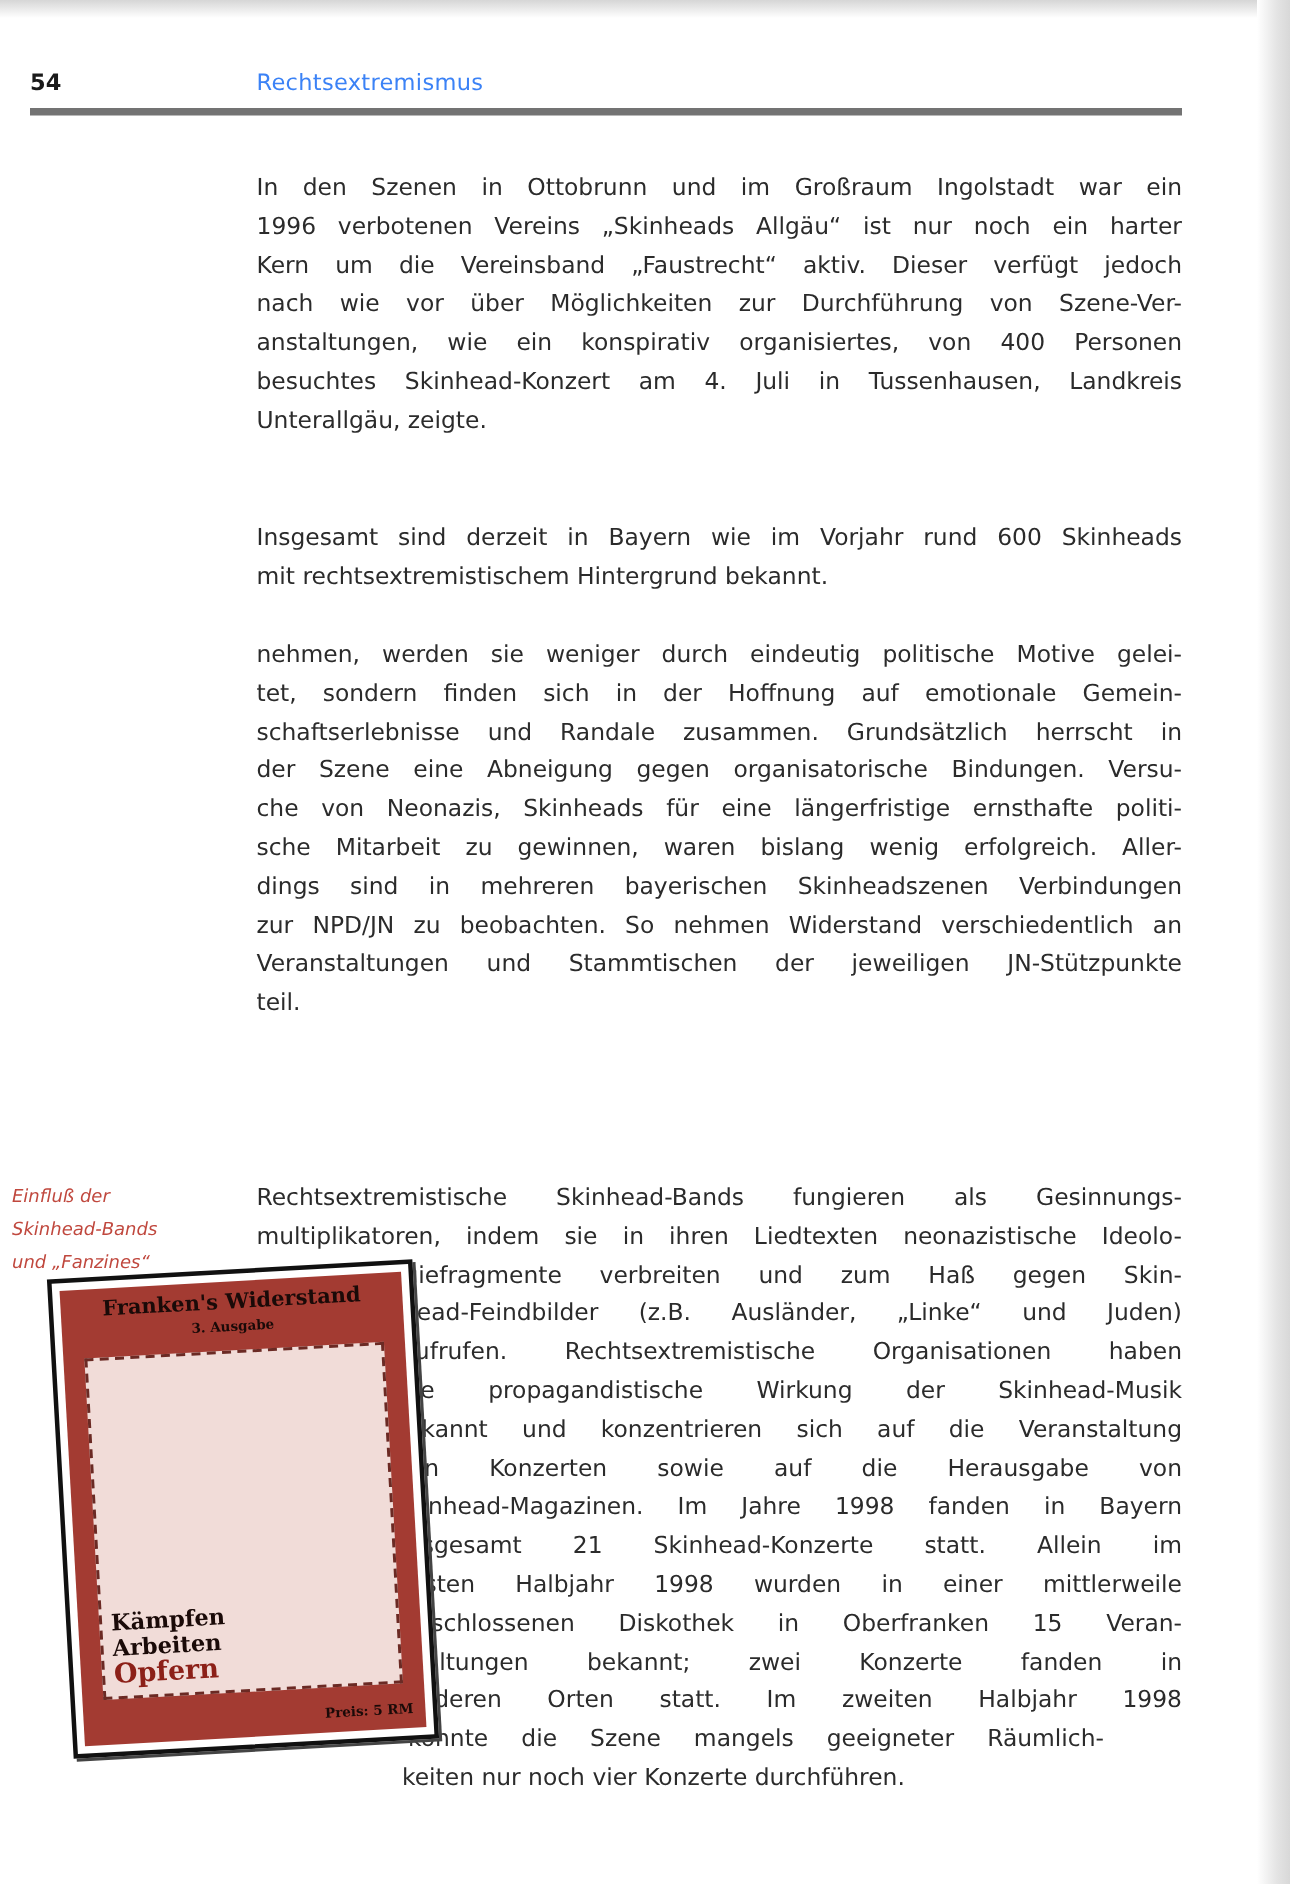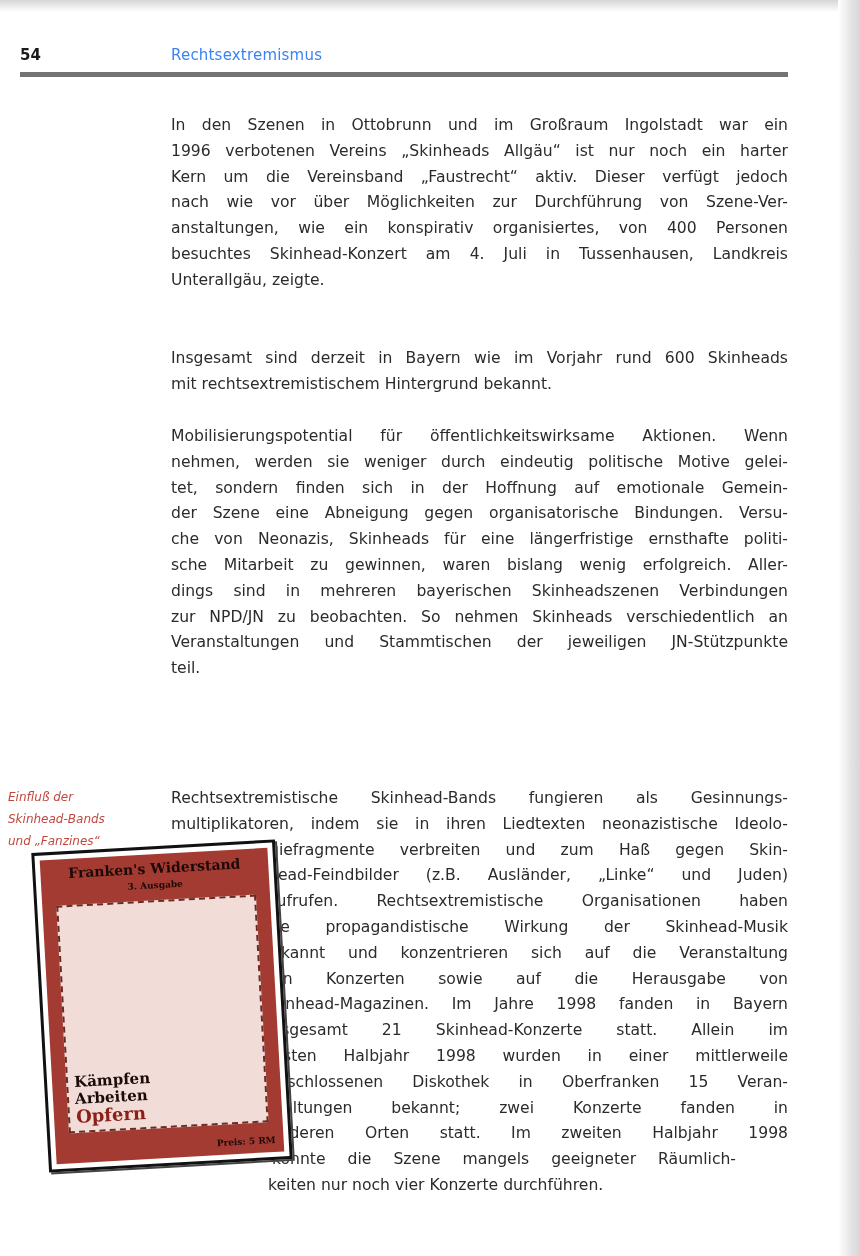--- a/index.html
+++ b/index.html
@@ -170,28 +170,28 @@
   <span class="line">besuchtes Skinhead-Konzert am 4. Juli in Tussenhausen, Landkreis</span>
   <span class="line last">Unterallgäu, zeigte.</span>
 </div>
 
 <div class="body-text" id="p2">
   <span class="line">Insgesamt sind derzeit in Bayern wie im Vorjahr rund 600 Skinheads</span>
   <span class="line last">mit rechtsextremistischem Hintergrund bekannt.</span>
 </div>
 
 <div class="body-text" id="p3">
-  <span class="line">Mobilisierungspotential für öffentlichkeitswirksame Aktionen. Wenn</span>
   <span class="line">nehmen, werden sie weniger durch eindeutig politische Motive gelei-</span>
   <span class="line">tet, sondern finden sich in der Hoffnung auf emotionale Gemein-</span>
+  <span class="line">schaftserlebnisse und Randale zusammen. Grundsätzlich herrscht in</span>
   <span class="line">der Szene eine Abneigung gegen organisatorische Bindungen. Versu-</span>
   <span class="line">che von Neonazis, Skinheads für eine längerfristige ernsthafte politi-</span>
   <span class="line">sche Mitarbeit zu gewinnen, waren bislang wenig erfolgreich. Aller-</span>
   <span class="line">dings sind in mehreren bayerischen Skinheadszenen Verbindungen</span>
-  <span class="line">zur NPD/JN zu beobachten. So nehmen Skinheads verschiedentlich an</span>
+  <span class="line">zur NPD/JN zu beobachten. So nehmen Widerstand verschiedentlich an</span>
   <span class="line">Veranstaltungen und Stammtischen der jeweiligen JN-Stützpunkte</span>
   <span class="line last">teil.</span>
 </div>
 
 <div class="margin-note">
   <span>Einfluß der</span>
   <span>Skinhead-Bands</span>
   <span>und „Fanzines“</span>
 </div>
 

